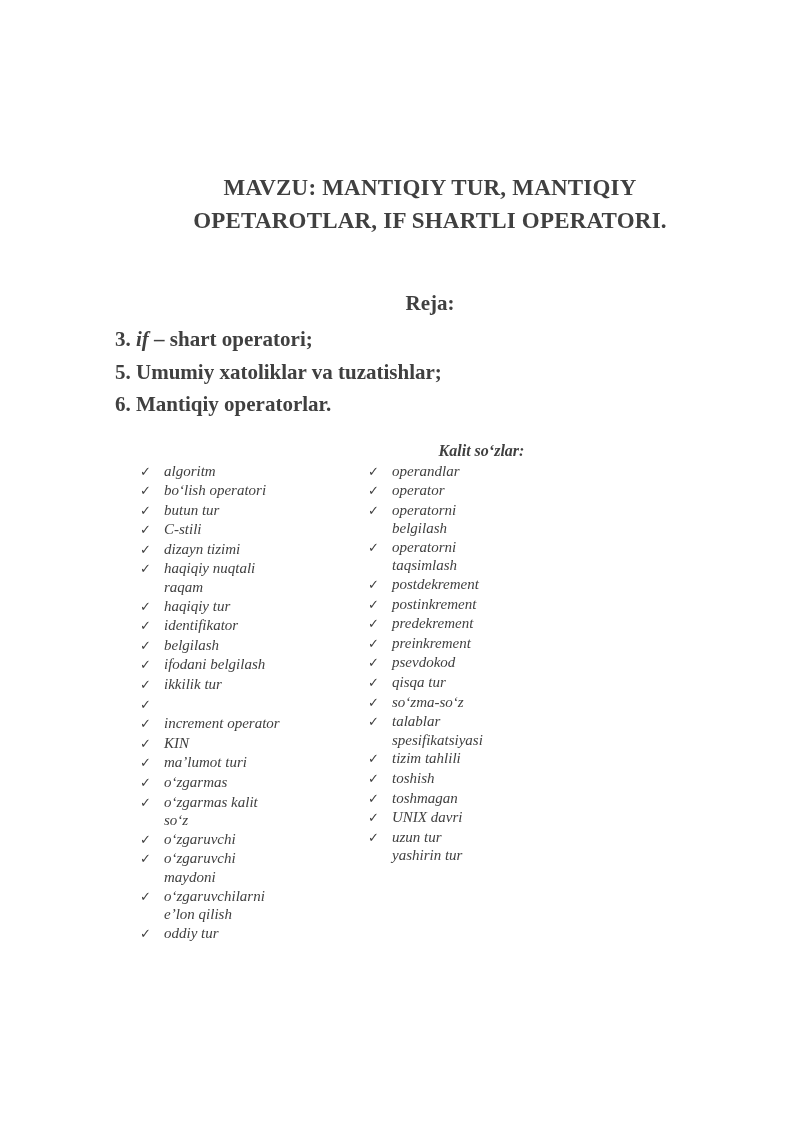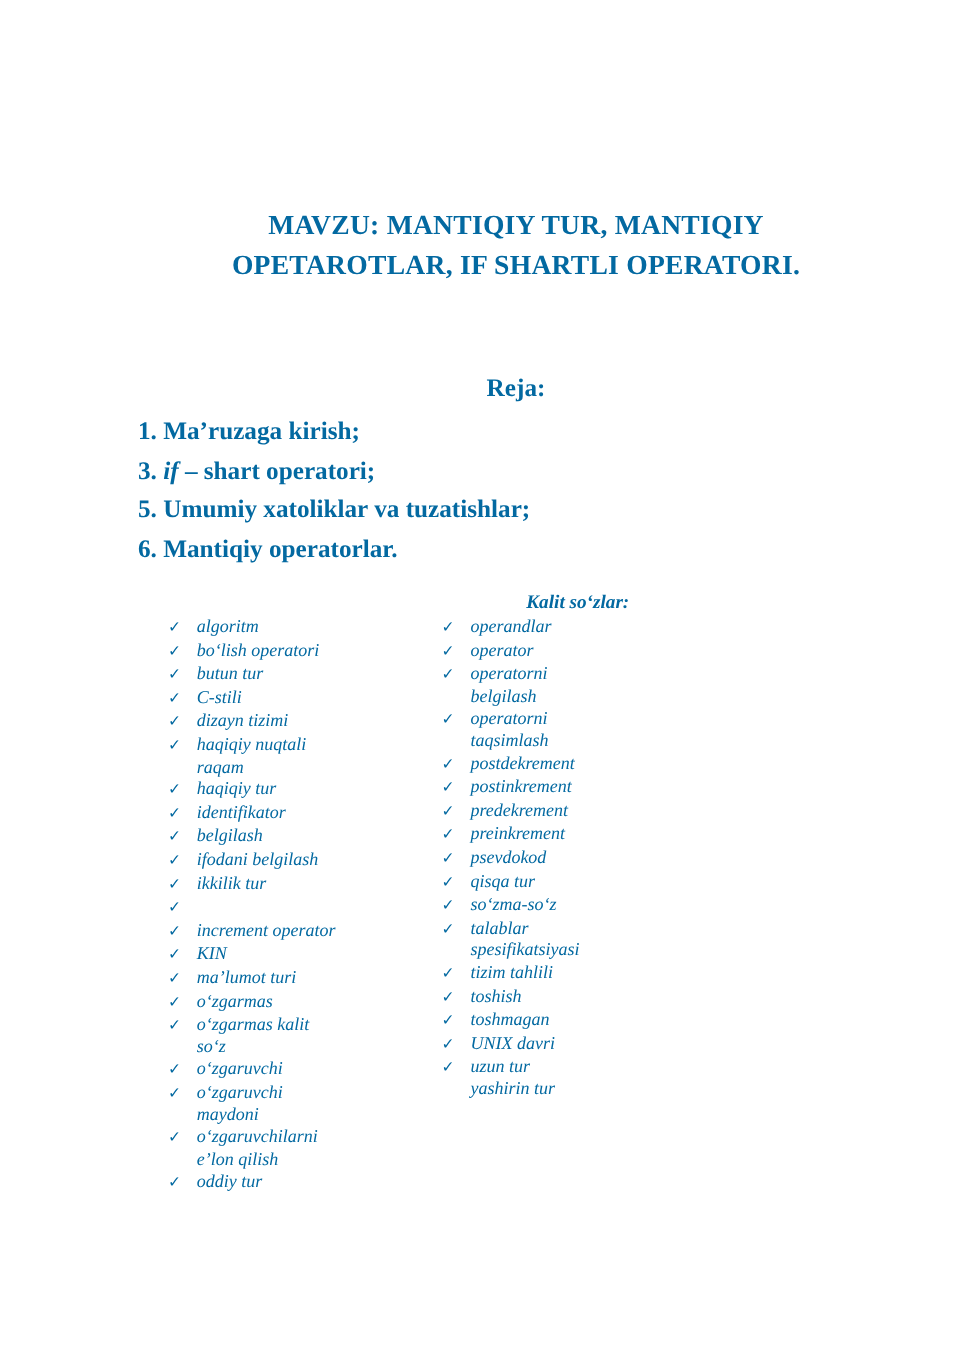--- a/index.html
+++ b/index.html
@@ -2,36 +2,36 @@
 <html><head>
 <meta charset="utf-8">
 <style>
   html, body { margin: 0; padding: 0; background: #e8e8e8; }
   .page {
     position: relative;
     width: 800px;
     height: 1131px;
     margin: 0 auto;
     background: #ffffff;
-    color: #0369a1;
+    color: #404040;
     font-family: "Liberation Serif", serif;
     overflow: hidden;
   }
   .title {
     padding-top: 171px;
     margin-left: 120px;
     width: 620px;
     text-align: center;
     font-weight: 700;
     font-size: 23px;
     line-height: 33px;
     letter-spacing: 0.2px;
   }
   .reja-heading {
-    margin-top: 73px;
+    margin-top: 53px;
     margin-left: 120px;
     width: 620px;
     text-align: center;
     font-weight: 700;
     font-size: 21px;
     line-height: 26px;
   }
   .reja-list {
     margin-top: 7px;
     margin-left: 115px;
@@ -75,21 +75,20 @@
 
 <div class="page">
   <div class="title">
     <div>MAVZU: MANTIQIY TUR, MANTIQIY</div>
     <div>OPETAROTLAR, IF SHARTLI OPERATORI.</div>
   </div>
 
   <div class="reja-heading">Reja:</div>
 
   <div class="reja-list">
-      <div class="reja-item"><span>1. Ma’ruzaga kirish;</span></div>
       <div class="reja-item"><span>3. </span><span class="it">if</span><span> – shart operatori;</span></div>
       <div class="reja-item"><span>5. Umumiy xatoliklar va tuzatishlar;</span></div>
       <div class="reja-item"><span>6. Mantiqiy operatorlar.</span></div>
     </div>
 
   <div class="kw-heading">Kalit so‘zlar:</div>
 
   <div class="columns">
     <div class="col-left">
         <div class="kw-item">

